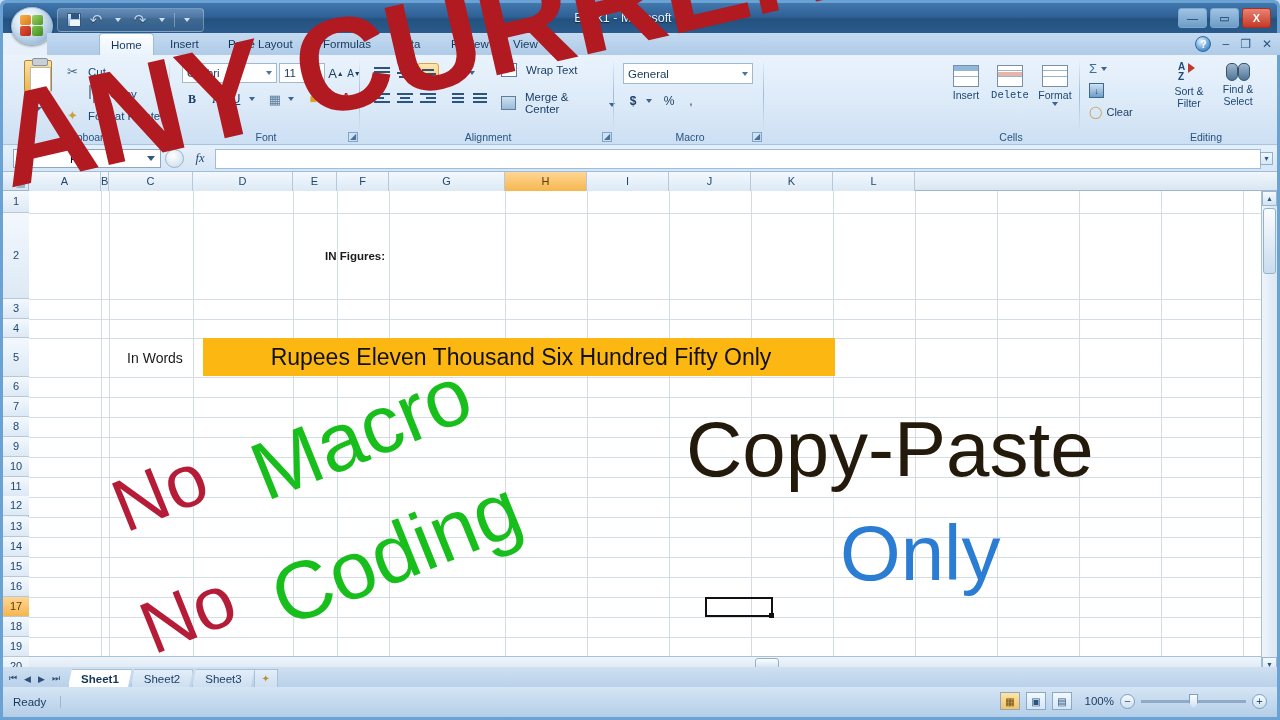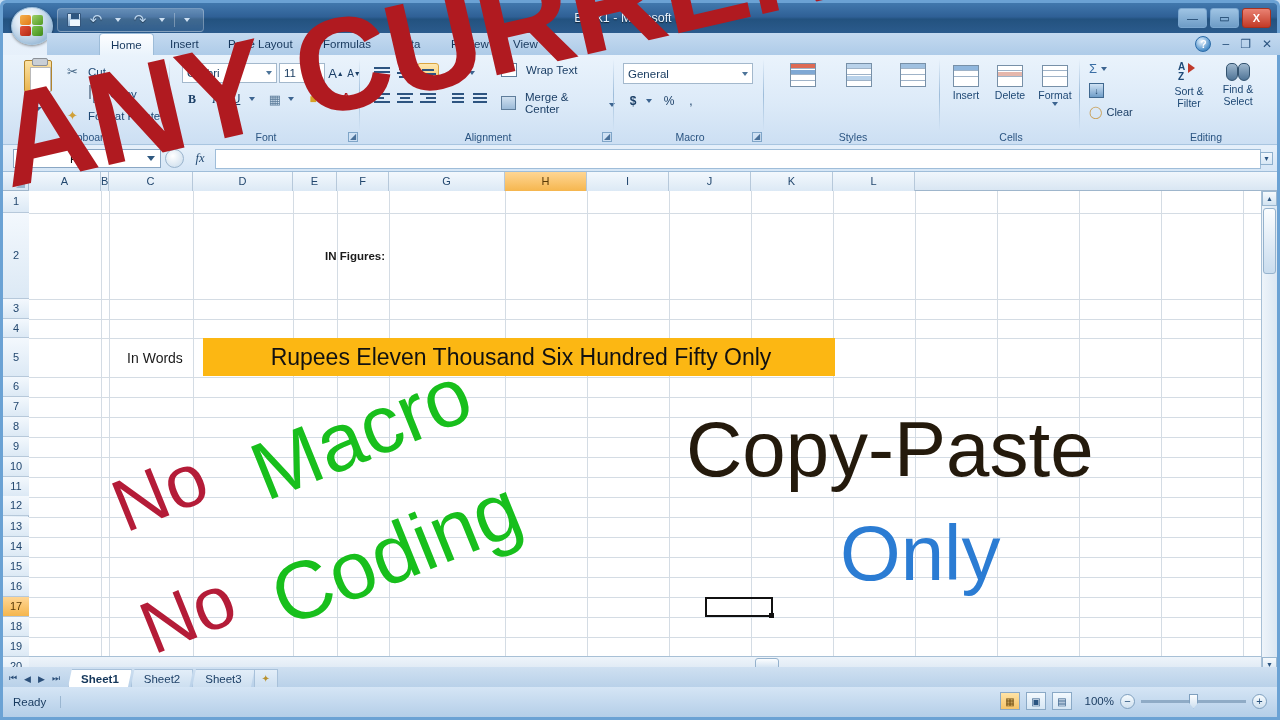--- a/index.html
+++ b/index.html
@@ -486,55 +486,30 @@
         <span>%</span>
       </div>
       <div class="btn-sq plain" style="left:66px;top:36px;width:20px;height:20px;">
         <span>,</span>
       </div>
       <div class="rgroup-label">Macro</div>
       <div class="dlg-launch">◢</div>
       <div class="rgroup-sep" style="left:148px;"></div>
     </div>
 
-    <div class="rgroup" style="left:762px;width:176px;">
-      <div class="big-btn" style="left:12px;top:8px;width:52px;">
-        <span class="tbl-ico">
-            <i class="r" style="top:0;background:#dd6a54;"></i>
-            <i class="r" style="top:6px;background:#7fa8d4;"></i>
-            <i class="r" style="top:12px;"></i>
-          </span>
-      </div>
-      <div class="big-btn" style="left:68px;top:8px;width:52px;">
-        <span class="tbl-ico">
-            <i class="r" style="top:0;background:#b9d2ea;"></i>
-            <i class="r" style="top:6px;"></i>
-            <i class="r" style="top:12px;background:#b9d2ea;"></i>
-          </span>
-      </div>
-      <div class="big-btn" style="left:124px;top:8px;width:48px;">
-        <span class="tbl-ico">
-            <i class="r" style="top:0;background:#9fc0e0;"></i>
-            <i class="r" style="top:6px;"></i>
-            <i class="r" style="top:12px;"></i>
-          </span>
-      </div>
-      <div class="rgroup-label">Styles</div>
-      <div class="rgroup-sep" style="left:174px;"></div>
-    </div>
 
     <div class="rgroup" style="left:938px;width:140px;">
       <div class="big-btn" style="left:4px;top:10px;width:42px;">
         <span class="tbl-ico" style="height:22px;">
             <i class="r" style="top:0;background:#8fb6dd;"></i>
             <i class="r" style="top:6px;"></i>
           </span>
         <span style="margin-top:2px;">Insert</span>
       </div>
-      <div class="big-btn" style="left:48px;top:10px;width:42px;">
+      <div class="big-btn" style="left:48px;top:10px;width:42px;font-family:Liberation Mono, monospace;">
         <span class="tbl-ico" style="height:22px;">
             <i class="r" style="top:0;"></i>
             <i class="r" style="top:6px;background:#e5b7ac;"></i>
           </span>
         <span style="margin-top:2px;">Delete</span>
       </div>
       <div class="big-btn" style="left:92px;top:10px;width:44px;">
         <span class="tbl-ico" style="height:22px;">
             <i class="r" style="top:0;"></i>
             <i class="r" style="top:6px;"></i>

